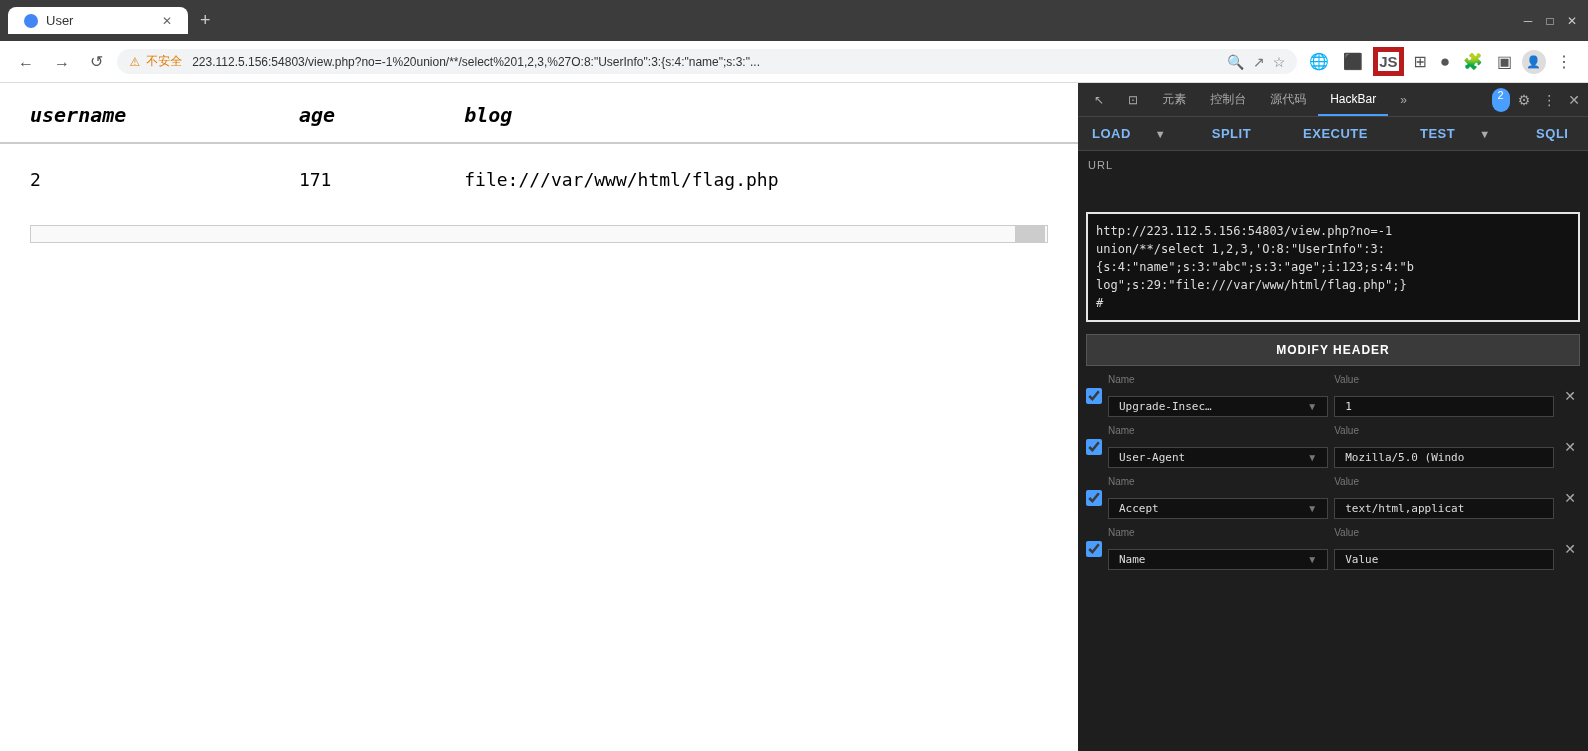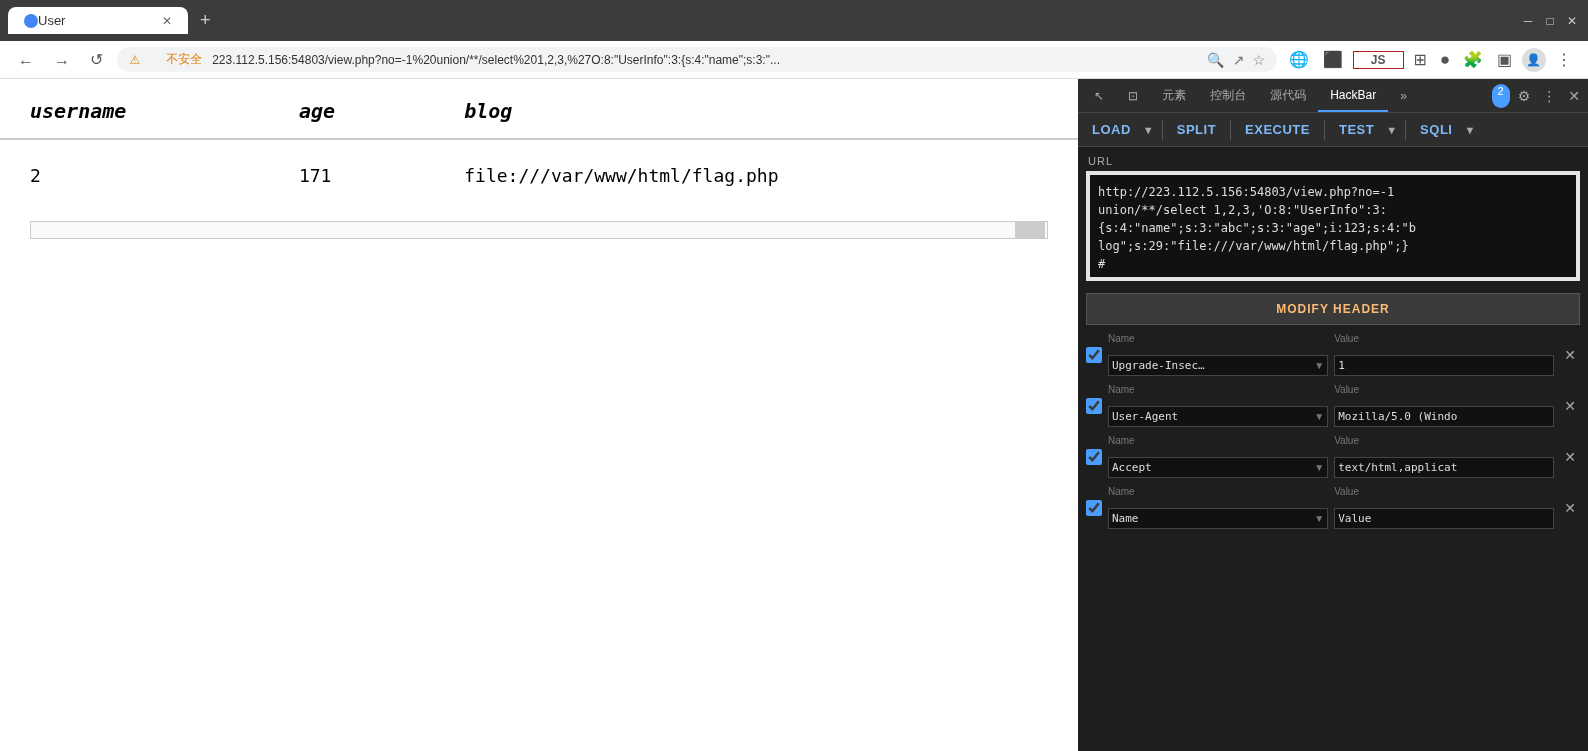--- a/index.html
+++ b/index.html
@@ -34,20 +34,21 @@
       display: flex;
       align-items: center;
       justify-content: center;
     }
     .tab {
       background: #fff;
       border-radius: 8px 8px 0 0;
       padding: 6px 16px;
       display: flex;
       align-items: center;
+      gap: 8px;
       min-width: 180px;
       font-size: 13px;
       color: #333;
     }
     .tab .tab-icon {
       width: 14px;
       height: 14px;
       background: #4285f4;
       border-radius: 50%;
       display: inline-block;
@@ -214,21 +215,21 @@
       font-size: 14px;
       padding: 4px;
       cursor: pointer;
     }
 
     .hackbar-toolbar {
       display: flex;
       align-items: center;
       background: #2d2d2d;
       padding: 6px 8px;
-      gap: 6px;
+      gap: 18px;
       border-bottom: 1px solid #444;
       flex-wrap: nowrap;
     }
     .hb-btn {
       background: none;
       border: none;
       color: #7eb8f7;
       font-size: 13px;
       font-weight: bold;
       cursor: pointer;
@@ -255,30 +256,31 @@
       padding: 8px;
     }
     .hb-section-label {
       font-size: 11px;
       color: #aaa;
       margin-bottom: 4px;
       letter-spacing: 1px;
       padding-left: 2px;
     }
     .hb-url-box {
-      border: 4px solid #e5e5e5;
+      border: 2px solid #e5e5e5;
       background: #111;
       color: #ddd;
       font-family: monospace;
       font-size: 12px;
       width: 100%;
       padding: 8px;
       resize: none;
       line-height: 1.5;
       min-height: 110px;
+      margin-top: 37px;
     }
     .hb-toggle-row {
       display: flex;
       align-items: center;
       gap: 8px;
       margin: 10px 0;
     }
     .toggle-switch {
       width: 36px;
       height: 18px;
@@ -298,21 +300,21 @@
       left: 2px;
       transition: left 0.2s;
     }
     .toggle-label {
       font-size: 12px;
       color: #aaa;
     }
     .hb-modify-header-btn {
       background: #3a3a3a;
       border: 1px solid #555;
-      color: #fdba74;
+      color: #ffffff;
       font-size: 12px;
       font-weight: bold;
       padding: 8px 16px;
       cursor: pointer;
       letter-spacing: 1px;
       margin: 8px 0;
       width: 100%;
     }
     .hb-header-row {
       display: flex;
@@ -339,21 +341,21 @@
     }
     .hb-field-sublabel {
       font-size: 10px;
       color: #777;
     }
     .hb-field-input-wrap {
       display: flex;
       align-items: center;
       background: #111;
       border: 1px solid #444;
-      padding: 3px 3px;
+      padding: 3px 10px;
       gap: 4px;
     }
     .hb-field-input {
       background: transparent;
       border: none;
       color: #ddd;
       font-family: monospace;
       font-size: 11px;
       flex: 1;
       outline: none;
@@ -387,32 +389,32 @@
       <button class="win-btn">✕</button>
     </div>
   </div>
 
   <div class="address-bar">
     <button class="nav-btn">←</button>
     <button class="nav-btn">→</button>
     <button class="nav-btn">↺</button>
     <div class="url-bar">
       <span class="security-icon">⚠</span>
-      <span class="security-label" style="color:#e07c00;margin-right:4px;margin-left:20px;">不安全</span>
+      <span class="security-label" style="color:#e07c00;margin-right:4px;">不安全</span>
       <span class="url-text">223.112.5.156:54803/view.php?no=-1%20union/**/select%201,2,3,%27O:8:"UserInfo":3:{s:4:"name";s:3:"...</span>
       <span style="display:flex;gap:8px;color:#777;font-size:14px;">
         <span>🔍</span>
         <span>↗</span>
         <span>☆</span>
       </span>
     </div>
     <div class="browser-actions">
       <button class="action-btn">🌐</button>
       <button class="action-btn">⬛</button>
-      <button class="action-btn" style="font-size:12px;font-weight:bold;border:1px solid #b91c1c;padding:1px 17px;">JS</button>
+      <button class="action-btn" style="font-size:15px;font-weight:bold;border:5px solid #b91c1c;padding:1px 1px;">JS</button>
       <button class="action-btn">⊞</button>
       <button class="action-btn">⏺</button>
       <button class="action-btn">🧩</button>
       <button class="action-btn">▣</button>
       <button class="action-btn" style="width:24px;height:24px;border-radius:50%;background:#ddd;font-size:12px;">👤</button>
       <button class="action-btn">⋮</button>
     </div>
   </div>
 </div>
 

